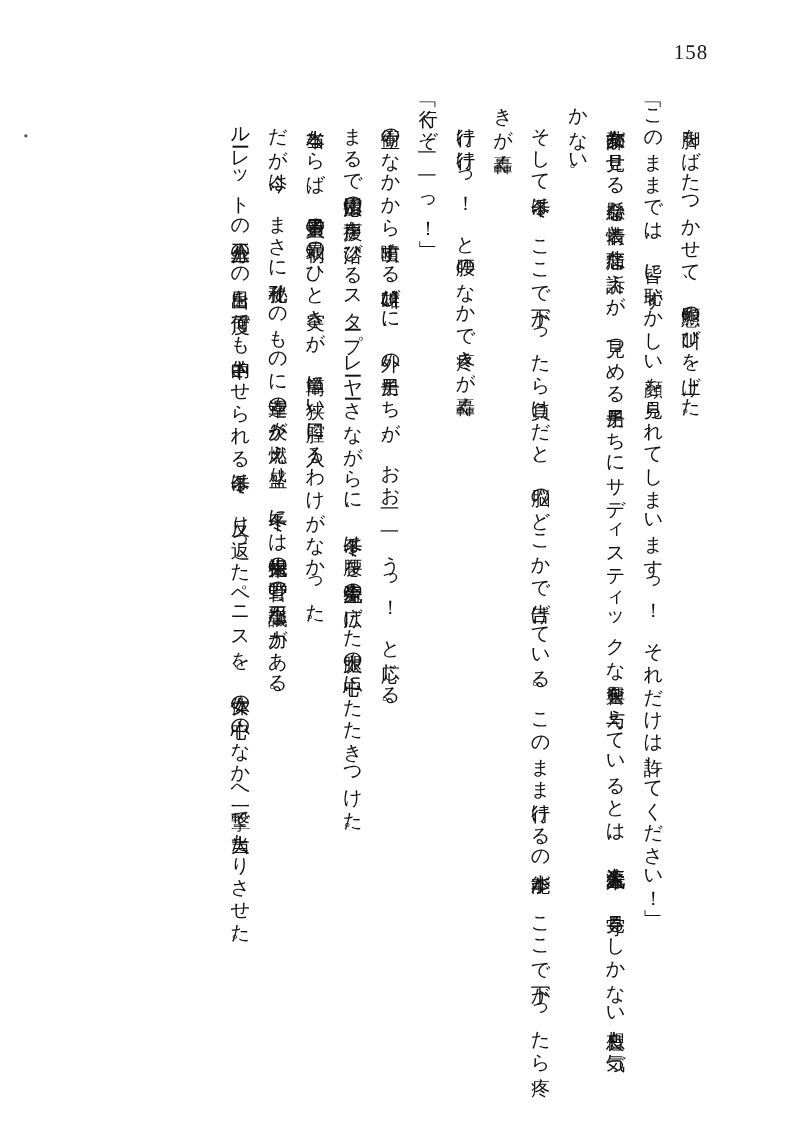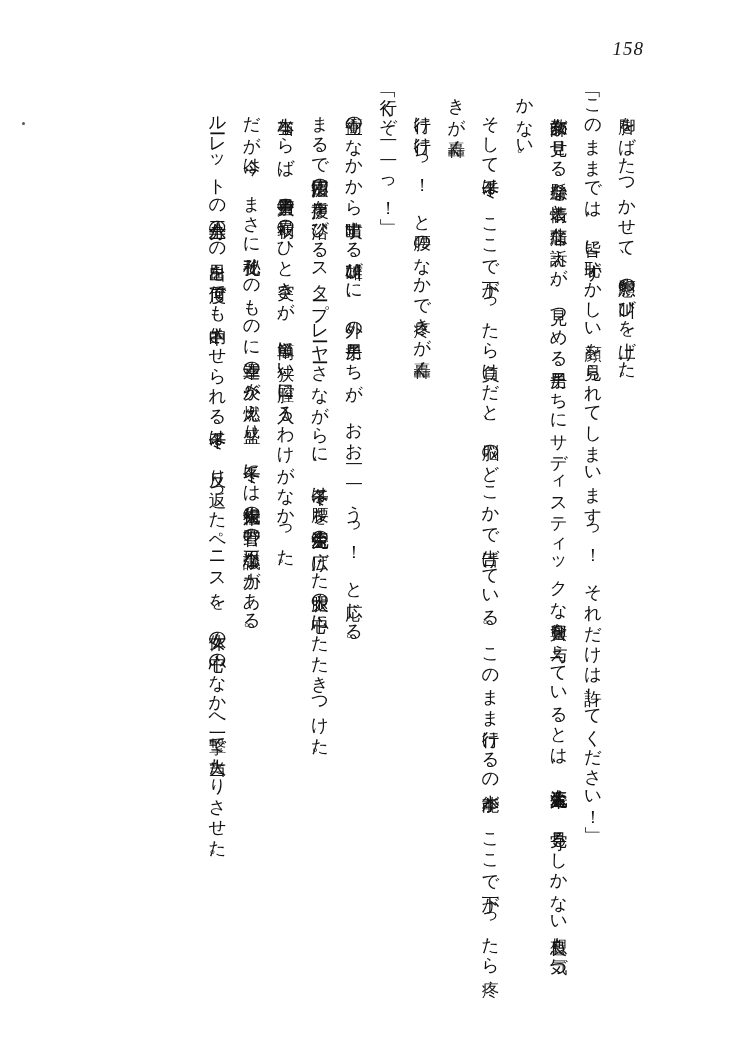--- a/index.html
+++ b/index.html
@@ -20,21 +20,20 @@
     width: 736px;
     height: 1037px;
     box-sizing: border-box;
     background: #ffffff;
   }
   .page-number {
     position: absolute;
     top: 38px;
     right: 92px;
     font-family: "Liberation Serif", "DejaVu Serif", serif;
-    font-style: italic;
     font-size: 19px;
     letter-spacing: 1px;
     color: #1a1a1a;
   }
   .dot-left {
     position: absolute;
     left: 22px;
     top: 122px;
     width: 3px;
     height: 3px;

